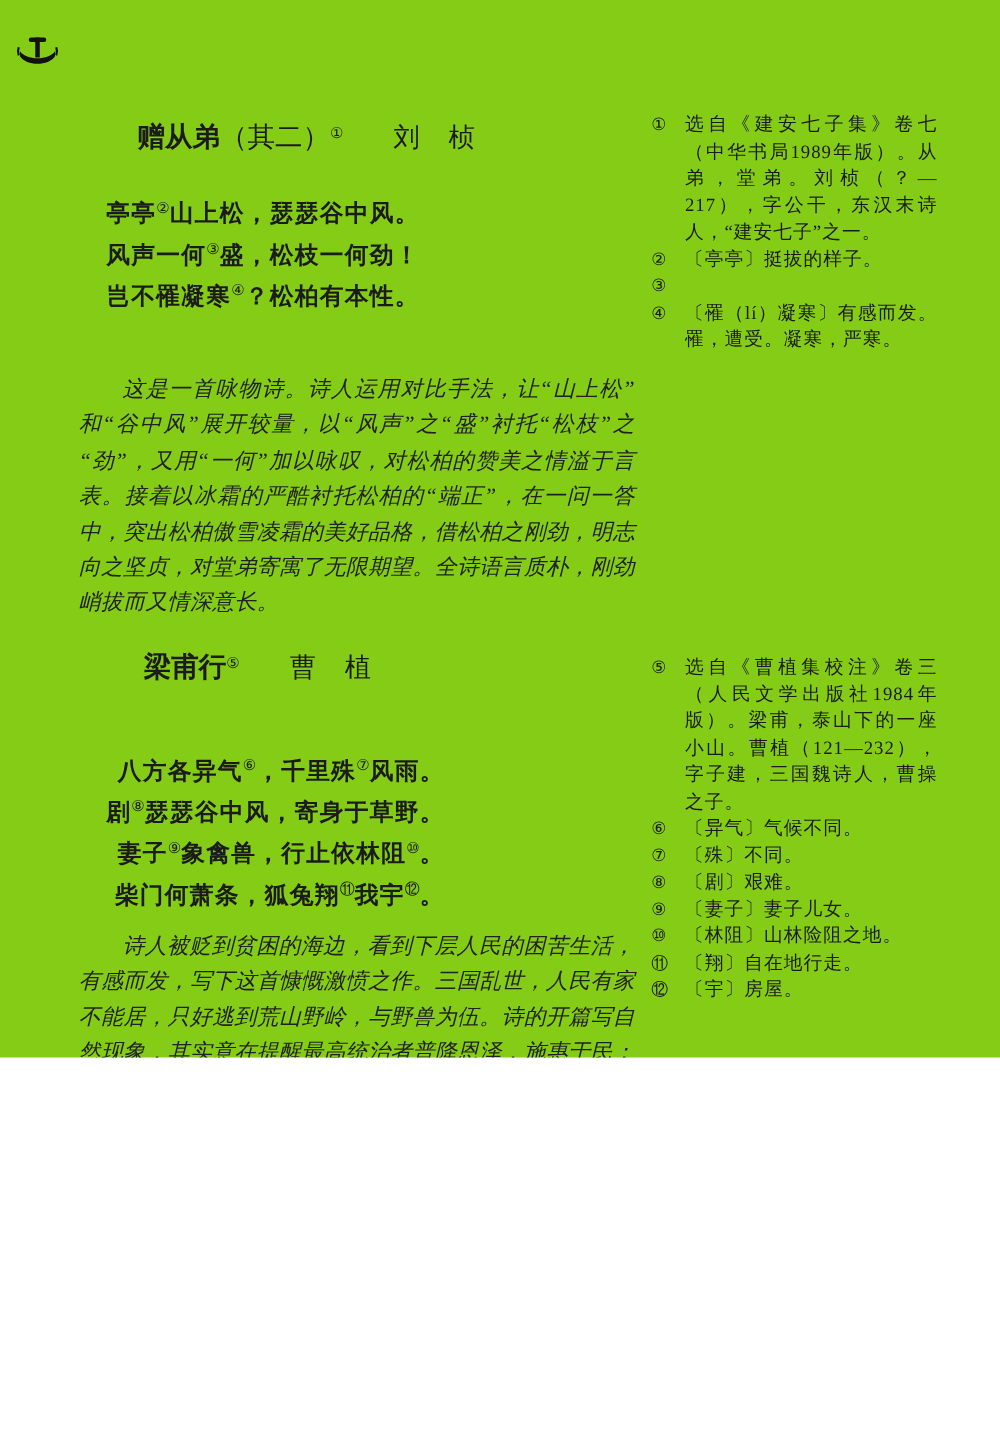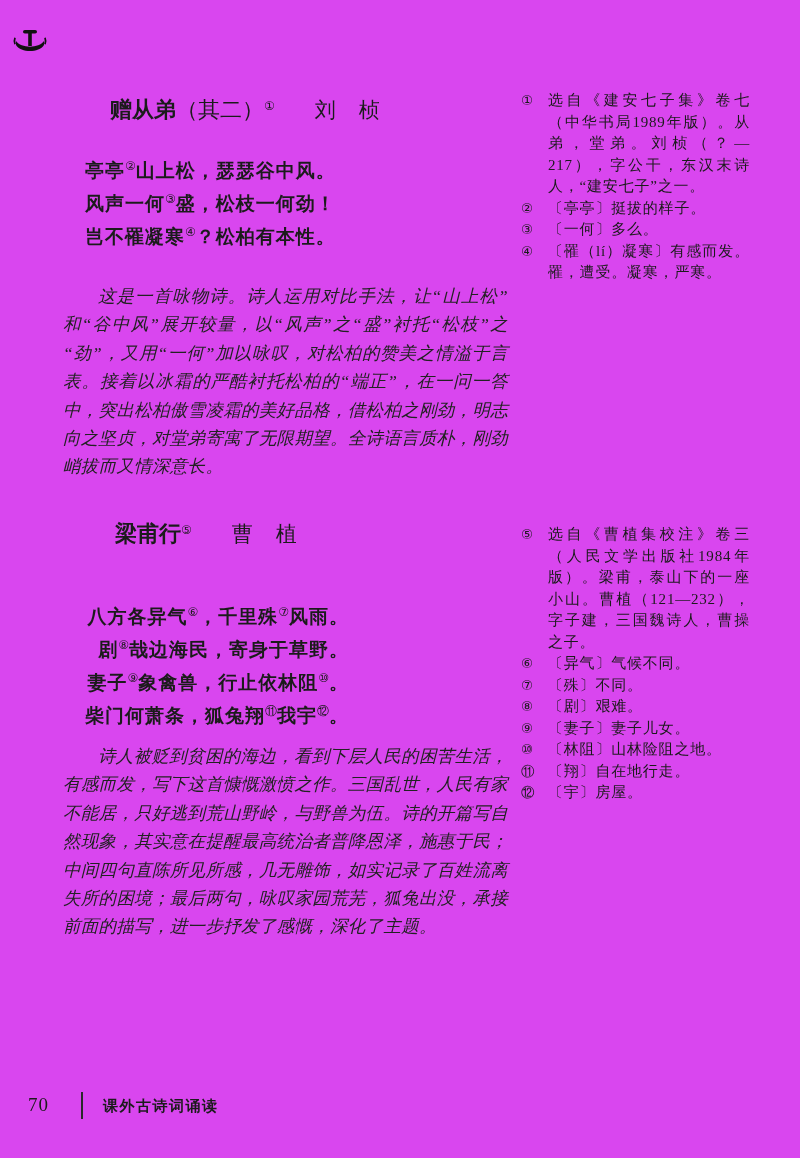--- a/index.html
+++ b/index.html
@@ -1,21 +1,21 @@
 <!DOCTYPE html>
 <html lang="zh"><head>
 <meta charset="utf-8">
 <style>
   html,body { margin:0; padding:0; }
   body {
     width:800px; height:1158px; background:#ffffff;
     font-family:"Liberation Serif","DejaVu Serif",serif;
     color:#1b1b1b;
   }
-  .page { position:relative; width:800px; height:1158px; overflow:hidden; background:#d946ef; }
+  .page { position:relative; width:800px; height:846px; overflow:hidden; background:#84cc16; }
 
   
   .corner-mark { position:absolute; left:12px; top:28px; width:36px; height:34px; }
 
   
   .poem-head { position:absolute; margin:0; font-size:22px; line-height:26px; font-weight:bold; white-space:nowrap; }
   .poem-head-1 { left:110px; top:93px; }
   .poem-head-2 { left:115px; top:517px; }
   .poem-title-rest { font-weight:normal; }
   .ref {
@@ -29,21 +29,21 @@
   .poem-lines-1 { left:85px; top:150px; }
   .poem-lines-2 { left:85px; top:596px; }
   .poem-line { height:33px; line-height:33px; white-space:nowrap;text-align:right; }
 
   
   .commentary {
     position:absolute; left:63px; width:445px; margin:0;
     font-size:17.5px; line-height:28.4px; letter-spacing:0.3px;
     font-style:italic; text-align:justify; text-indent:2em; color:#222;
   }
-  .commentary-1 { top:282px; }
+  .commentary-1 { top:297px; }
   .commentary-2 { top:742px; }
 
   
   .anno-group { position:absolute; left:521px; width:229px; }
   .anno-group-1 { top:90px; }
   .anno-group-2 { top:524px; }
   .anno-item { display:flex; align-items:flex-start; font-size:15px; line-height:21.5px; }
   .anno-num {
     flex:none; width:27px;
     font-family:"DejaVu Sans","Liberation Sans",sans-serif;
@@ -82,41 +82,40 @@
         <div class="poem-line"><span>风声一何</span><sup class="ref">③</sup><span>盛，松枝一何劲！</span></div>
         <div class="poem-line"><span>岂不罹凝寒</span><sup class="ref">④</sup><span>？松柏有本性。</span></div>
       </div>
     <p class="commentary commentary-1">这是一首咏物诗。诗人运用对比手法，让“山上松”和“谷中风”展开较量，以“风声”之“盛”衬托“松枝”之“劲”，又用“一何”加以咏叹，对松柏的赞美之情溢于言表。接着以冰霜的严酷衬托松柏的“端正”，在一问一答中，突出松柏傲雪凌霜的美好品格，借松柏之刚劲，明志向之坚贞，对堂弟寄寓了无限期望。全诗语言质朴，刚劲峭拔而又情深意长。</p>
 
     <h2 class="poem-head poem-head-2">
       <span>梁甫行</span><span class="poem-title-rest"></span><sup class="ref">⑤</sup><span class="poem-author">曹　植</span>
     </h2>
     <div class="poem-lines poem-lines-2">
         <div class="poem-line"><span>八方各异气</span><sup class="ref">⑥</sup><span>，千里殊</span><sup class="ref">⑦</sup><span>风雨。</span></div>
-        <div class="poem-line"><span>剧</span><sup class="ref">⑧</sup><span>哉边海民，寄身于草野。</span></div>
+        <div class="poem-line"><span>剧</span><sup class="ref">⑧</sup><span>瑟瑟谷中风，寄身于草野。</span></div>
         <div class="poem-line"><span>妻子</span><sup class="ref">⑨</sup><span>象禽兽，行止依林阻</span><sup class="ref">⑩</sup><span>。</span></div>
         <div class="poem-line"><span>柴门何萧条，狐兔翔</span><sup class="ref">⑪</sup><span>我宇</span><sup class="ref">⑫</sup><span>。</span></div>
       </div>
     <p class="commentary commentary-2">诗人被贬到贫困的海边，看到下层人民的困苦生活，有感而发，写下这首慷慨激愤之作。三国乱世，人民有家不能居，只好逃到荒山野岭，与野兽为伍。诗的开篇写自然现象，其实意在提醒最高统治者普降恩泽，施惠于民；中间四句直陈所见所感，几无雕饰，如实记录了百姓流离失所的困境；最后两句，咏叹家园荒芜，狐兔出没，承接前面的描写，进一步抒发了感慨，深化了主题。</p>
 
   </main>
 
   <aside>
     <div class="anno-group anno-group-1">
         <div class="anno-item">
           <span class="anno-num">①</span>
           <span class="anno-text">选自《建安七子集》卷七（中华书局1989年版）。从弟，堂弟。刘桢（？—217），字公干，东汉末诗人，“建安七子”之一。</span>
         </div>
         <div class="anno-item">
           <span class="anno-num">②</span>
           <span class="anno-text">〔亭亭〕挺拔的样子。</span>
         </div>
         <div class="anno-item">
           <span class="anno-num">③</span>
-          <span class="anno-text">〔一何〕多么。</span>
         </div>
         <div class="anno-item">
           <span class="anno-num">④</span>
           <span class="anno-text">〔罹（lí）凝寒〕有感而发。罹，遭受。凝寒，严寒。</span>
         </div>
       </div>
     <div class="anno-group anno-group-2">
         <div class="anno-item">
           <span class="anno-num">⑤</span>
           <span class="anno-text">选自《曹植集校注》卷三（人民文学出版社1984年版）。梁甫，泰山下的一座小山。曹植（121—232），字子建，三国魏诗人，曹操之子。</span>

